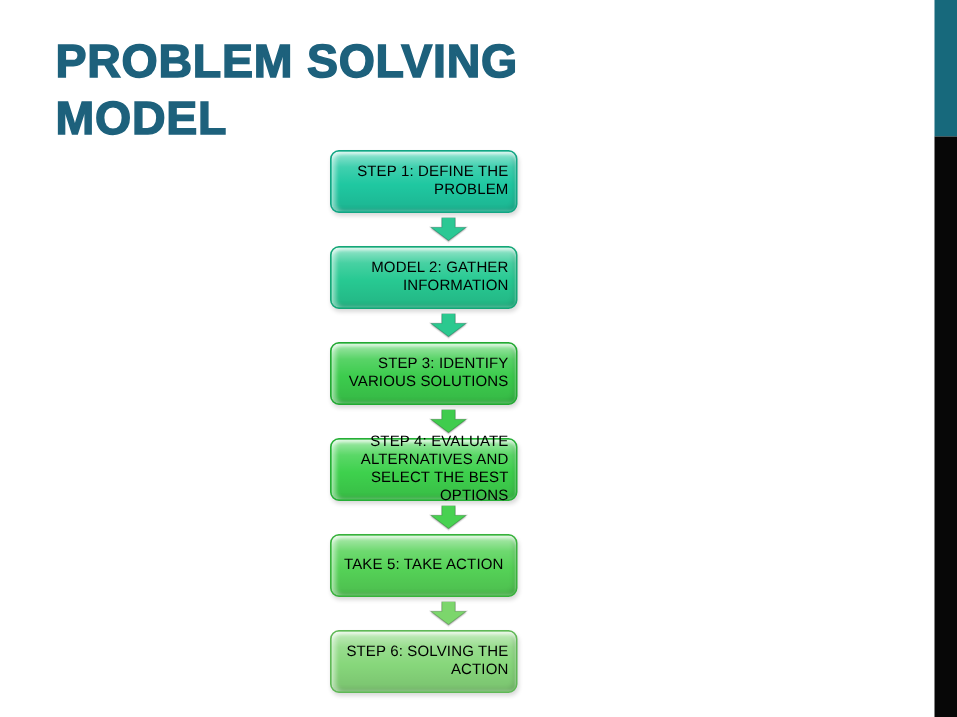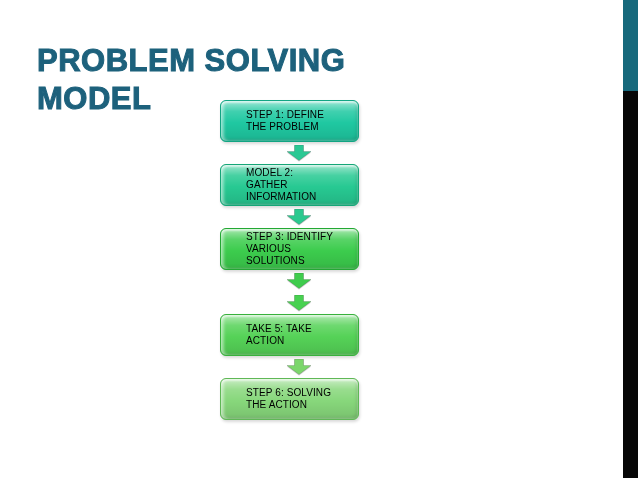--- a/index.html
+++ b/index.html
@@ -22,21 +22,20 @@
     left: 37px;
     top: 22px;
     width: 560px;
     font-size: 31px;
     line-height: 38px;
     font-weight: 900;
     letter-spacing: 0.5px;
     color: #1d617c;
     -webkit-text-stroke: 1px #1d617c;
     text-transform: uppercase;
-    margin-top: 20px;
   }
 
   
   .right-bar-teal {
     position: absolute;
     right: 0;
     top: 0;
     width: 15px;
     height: 91px;
   }
@@ -52,41 +51,41 @@
   .flow {
     position: absolute;
     left: 220px;
     top: 100px;
     width: 157px;
     display: flex;
     flex-direction: column;
   }
   .step-box {
     box-sizing: border-box;
-    width: 139px;
+    width: 125px;
     height: 42px;
     border-radius: 6px;
     border: 1px solid var(--border, #2aa);
     background:
       linear-gradient(180deg,
         rgba(255,255,255,0.55) 0%,
         rgba(255,255,255,0.15) 26%,
         rgba(255,255,255,0.00) 55%,
         rgba(0,0,0,0.10) 100%),
       var(--fill, #2c9);
     box-shadow:
       inset 0 2px 2px rgba(255,255,255,0.55),
       inset 3px 0 3px rgba(255,255,255,0.45),
       inset -2px -2px 3px rgba(0,0,0,0.10),
       1px 2px 3px rgba(0,0,0,0.15);
     display: flex;
     align-items: center;
     justify-content: center;
-    text-align: left;
-    padding: 2px 25px;
+    text-align: right;
+    padding: 2px 5px;
   }
   .step-label {
     font-size: 10px;
     line-height: 12px;
     color: #000000;
     letter-spacing: 0.1px;
   }
   .step-arrow {
     height: 22px;
     display: flex;
@@ -133,20 +132,23 @@
 
     <div class="step-box" style="--fill: #3CCC4D; --border: #23A833;">
       <div class="step-label">STEP 3: IDENTIFY VARIOUS SOLUTIONS</div>
     </div>
     <div class="step-arrow" style="--arrow: #3FCC4D;">
       <svg width="26" height="16" viewBox="0 0 26 16" aria-hidden="true">
         <path d="M8.5 0 H17.5 V6.5 H25 L13 15.5 L1 6.5 H8.5 Z" fill="currentColor" stroke="rgba(0,0,0,0.22)" stroke-width="0.7"></path>
       </svg>
     </div>
 
+    <div class="step-box" style="--fill: #3ED14D; --border: #26AE36;">
+      <div class="step-label">STEP 4: EVALUATE ALTERNATIVES AND SELECT THE BEST OPTIONS</div>
+    </div>
     <div class="step-arrow" style="--arrow: #48D151;">
       <svg width="26" height="16" viewBox="0 0 26 16" aria-hidden="true">
         <path d="M8.5 0 H17.5 V6.5 H25 L13 15.5 L1 6.5 H8.5 Z" fill="currentColor" stroke="rgba(0,0,0,0.22)" stroke-width="0.7"></path>
       </svg>
     </div>
 
     <div class="step-box" style="--fill: #55D257; --border: #38B13C;">
       <div class="step-label">TAKE 5: TAKE ACTION</div>
     </div>
     <div class="step-arrow" style="--arrow: #7CD66C;">

